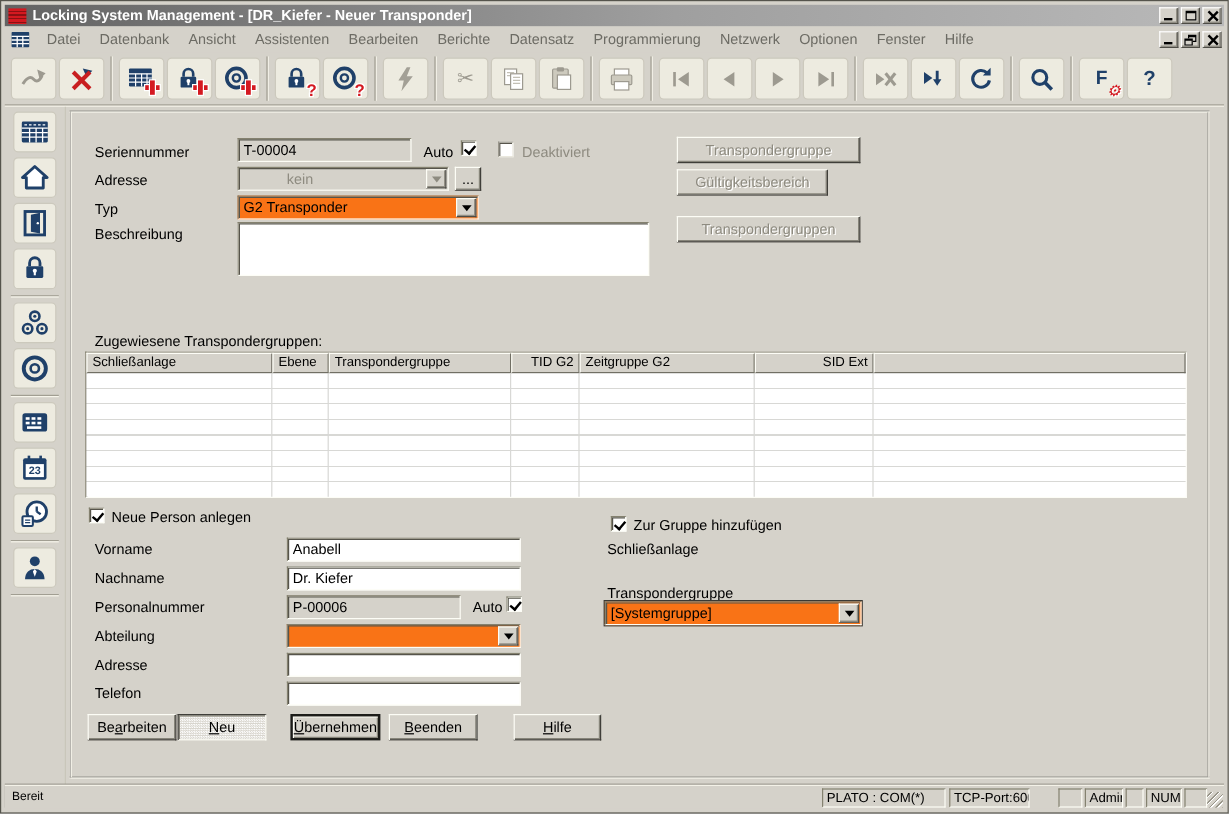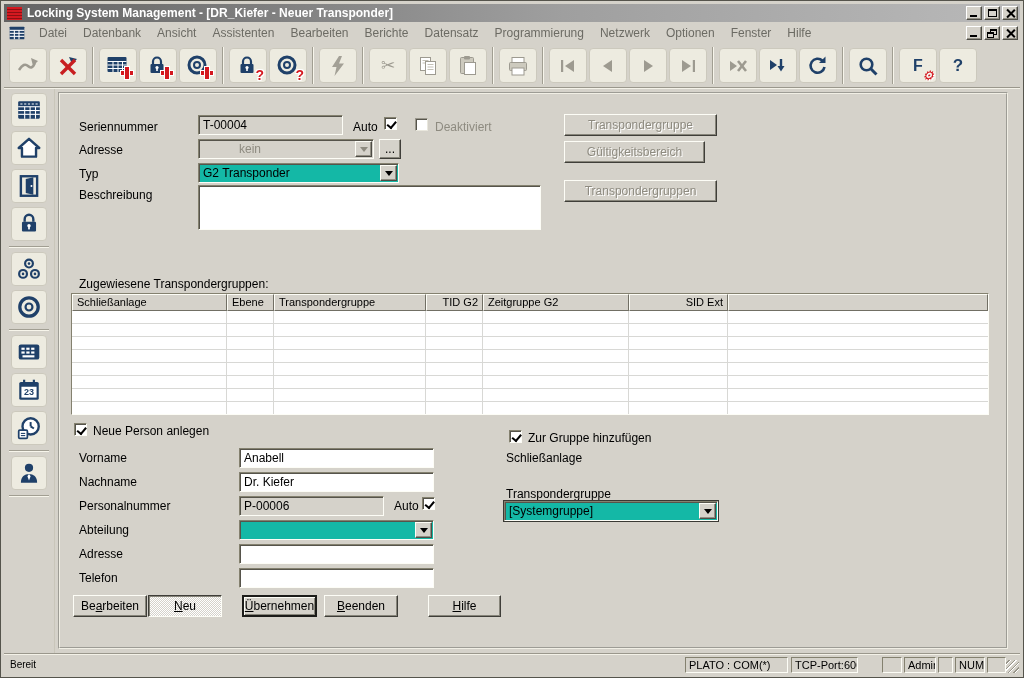--- a/index.html
+++ b/index.html
@@ -58,21 +58,21 @@
   .cal-num{position:absolute;left:0;right:0;top:13px;text-align:center;font:bold 9px "Liberation Sans",sans-serif;color:#1f4069;}
   
   .panel{position:absolute;left:57px;top:91px;width:950px;height:557px;border:2px groove #f1efe5;}
   .lbl{position:absolute;color:#000000;white-space:nowrap;}
   .dlbl{color:#8e8b80;}
   .field{position:absolute;height:20px;background:#fff;font:12px "Liberation Sans",sans-serif;
     padding:1px 4px;outline:none;border:1px solid;border-color:#84816f #fdfdf6 #fdfdf6 #84816f;
     box-shadow:inset 1px 1px 0 #56544b;color:#000;}
   .field.ro{background:#d5d2ca;}
   .ta{resize:none;}
-  .combo{position:absolute;height:20px;background:#14b8a6;border:1px solid;
+  .combo{position:absolute;height:20px;background:#f97316;border:1px solid;
     border-color:#84816f #fdfdf6 #fdfdf6 #84816f;box-shadow:inset 1px 1px 0 #56544b;}
   .combo .txt{position:absolute;left:4px;top:2px;white-space:nowrap;}
   .combo.dis{background:#d5d2ca;} .combo.dis .txt{color:#8e8b80;padding-left:36px;}
   .combo.focus{box-shadow:inset 1px 1px 0 #56544b,0 0 0 1px #3a3934;}
   .combo-arrow{position:absolute;right:1px;top:1px;bottom:1px;width:17px;background:#d5d2ca;
     border:1px solid;border-color:#fdfdf6 #4d4c45 #4d4c45 #fdfdf6;box-shadow:inset -1px -1px 0 #928f84;
     display:flex;align-items:center;justify-content:center;}
   .arr{width:0;height:0;border-left:4px solid transparent;border-right:4px solid transparent;border-top:5px solid #000;}
   .combo.dis .arr{border-top-color:#8e8b80;}
   .chk{position:absolute;width:13px;height:13px;background:#fff;border:1px solid;
@@ -524,21 +524,21 @@
     <span class="txt">G2 Transponder</span>
     <span class="combo-arrow">
         <i class="arr"></i>
       </span>
   </span>
 
   <span class="lbl" style="left:78px;top:187px">Beschreibung</span>
   <textarea class="field ta" style="left: 197px; top: 184px; width: 343px; height: 45px;"></textarea>
 
   <span class="btn dis" style="left:563px;top:113px;width:153px">Transpondergruppe</span>
-  <span class="btn dis" style="left:563px;top:140px;width:141px">Gültigkeitsbereich</span>
+  <span class="btn dis" style="left:563px;top:140px;width:126px">Gültigkeitsbereich</span>
   <span class="btn dis" style="left:563px;top:179px;width:153px">Transpondergruppen</span>
 
   <span class="lbl" style="left:78px;top:276px">Zugewiesene Transpondergruppen:</span>
   <div class="grid">
     <div class="ghead">
       <span class="gh c0">Schließanlage</span>
       <span class="gh c1">Ebene</span>
       <span class="gh c2">Transpondergruppe</span>
       <span class="gh c3 r">TID G2</span>
       <span class="gh c4">Zeitgruppe G2</span>

